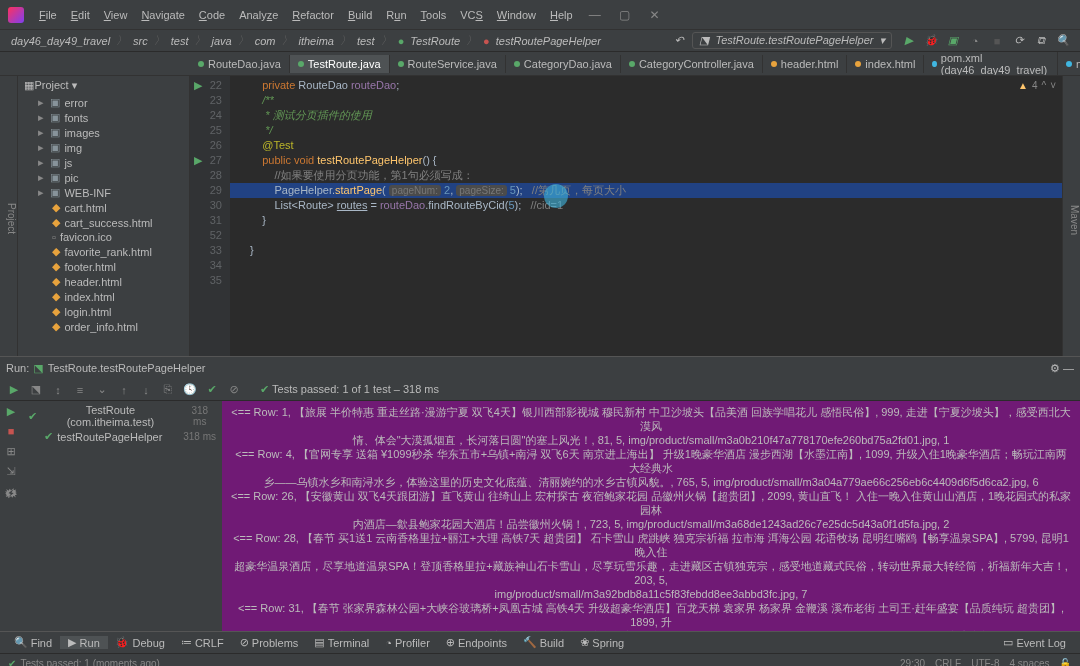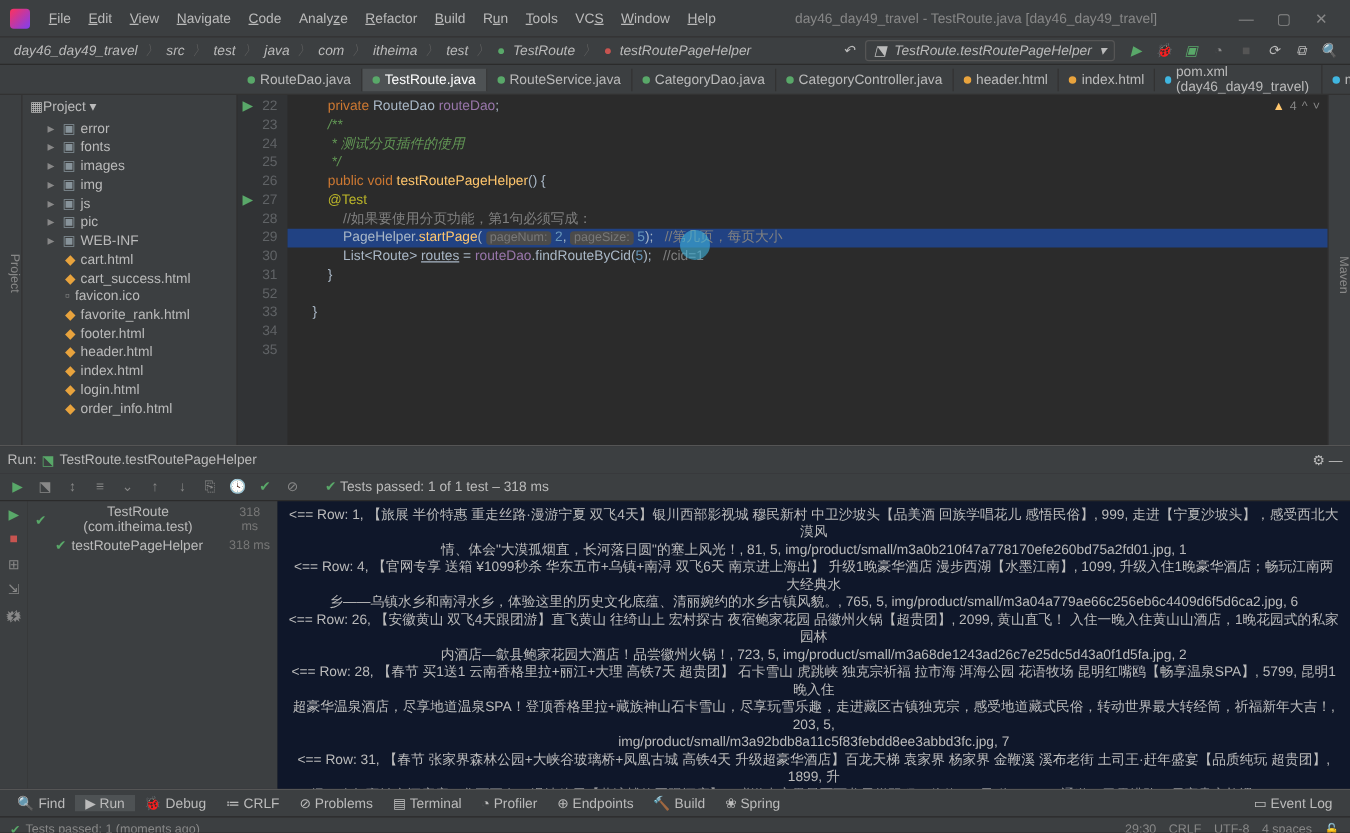--- a/index.html
+++ b/index.html
@@ -66,21 +66,21 @@
 
 .run-body { display: flex; height: 230px; }
 .run-left-strip { width: 22px; background: #3c3f41; display: flex; flex-direction: column; align-items: center; gap: 4px; padding-top: 4px;}
 .run-left-strip .btn { width: 16px; height: 16px; color: #888; font-size:11px;}
 .run-tree { width: 200px; background: #3c3f41; font-size: 11px; padding: 2px 4px; }
 .run-tree-item { display: flex; align-items: center; gap: 4px; padding: 1px 2px; color: #bbb;}
 .run-tree-item .ok { color: #59a869;}
 .run-tree-item .time { margin-left: auto; color: #777; font-size:10px;}
 .run-tree-item.sub { padding-left: 18px;}
 
-.console { flex: 1; background: #0f172a; font-family: Consolas,"Microsoft YaHei", monospace; font-size: 11px; line-height: 14px; color: #bbb; padding: 4px 8px; overflow: hidden; }
+.console { flex: 1; background: #701a75; font-family: Consolas,"Microsoft YaHei", monospace; font-size: 11px; line-height: 14px; color: #bbb; padding: 4px 8px; overflow: hidden; }
 
 .bottom-tools { height: 22px; background: #3c3f41; display: flex; align-items: center; padding: 0 6px; font-size: 11px; color: #bbb; border-top: 1px solid #555;}
 .bottom-tools .tool { padding: 0 8px; display: flex; align-items: center; gap: 3px;}
 .bottom-tools .right { margin-left: auto;}
 
 .statusbar { height: 20px; background: #3c3f41; display: flex; align-items: center; padding: 0 8px; font-size: 10px; color: #888; border-top: 1px solid #2b2b2b;}
 .statusbar .right { margin-left: auto; display: flex; gap: 10px;}
 .statusbar .ok-icon { color: #59a869;}
 </style>
 </head>
@@ -94,21 +94,20 @@
   <span class="menu-item"><u>N</u>avigate</span>
   <span class="menu-item"><u>C</u>ode</span>
   <span class="menu-item">Analy<u>z</u>e</span>
   <span class="menu-item"><u>R</u>efactor</span>
   <span class="menu-item"><u>B</u>uild</span>
   <span class="menu-item">R<u>u</u>n</span>
   <span class="menu-item"><u>T</u>ools</span>
   <span class="menu-item">VC<u>S</u></span>
   <span class="menu-item"><u>W</u>indow</span>
   <span class="menu-item"><u>H</u>elp</span>
-  <span class="title">day46_day49_travel - TestRoute.java [day46_day49_travel]</span>
   <span class="win-btn">—</span>
   <span class="win-btn">▢</span>
   <span class="win-btn">✕</span>
 </div>
 
 <div class="breadcrumbs">
   <span>day46_day49_travel</span>
     <span class="sep">〉</span>
   <span>src</span>
     <span class="sep">〉</span>
@@ -218,22 +217,22 @@
         <div class="ln">52</div>
         <div class="ln">33</div>
         <div class="ln">34</div>
         <div class="ln">35</div>
       </div>
     <div class="code" id="code">
         <div class="line">    <span class="kw">private</span> <span class="type">RouteDao</span> <span class="field">routeDao</span>;</div>
         <div class="line">    <span class="doc-comment">/**</span></div>
         <div class="line">    <span class="doc-comment"> * 测试分页插件的使用</span></div>
         <div class="line">    <span class="doc-comment"> */</span></div>
+        <div class="line">    <span class="anno">@Test</span></div>
         <div class="line">    <span class="kw">public</span> <span class="kw">void</span> <span class="method">testRoutePageHelper</span>() {</div>
-        <div class="line">    <span class="anno">@Test</span></div>
         <div class="line">        <span class="comment">//如果要使用分页功能，第1句必须写成：</span></div>
         <div class="line hl">        PageHelper.<span class="method">startPage</span>( <span class="param-hint">pageNum:</span> <span class="num">2</span>, <span class="param-hint">pageSize:</span> <span class="num">5</span>);   <span class="comment">//第几页，每页大小</span></div>
         <div class="line">        List&lt;Route&gt; <u>routes</u> = <span class="field">routeDao</span>.findRouteByCid(<span class="num">5</span>);   <span class="comment">//cid=1</span></div>
         <div class="line">    }</div>
         <div class="line"></div>
         <div class="line">}</div>
         <div class="line"></div>
         <div class="line"></div>
       </div>
     <div class="cursor-circle"></div>

